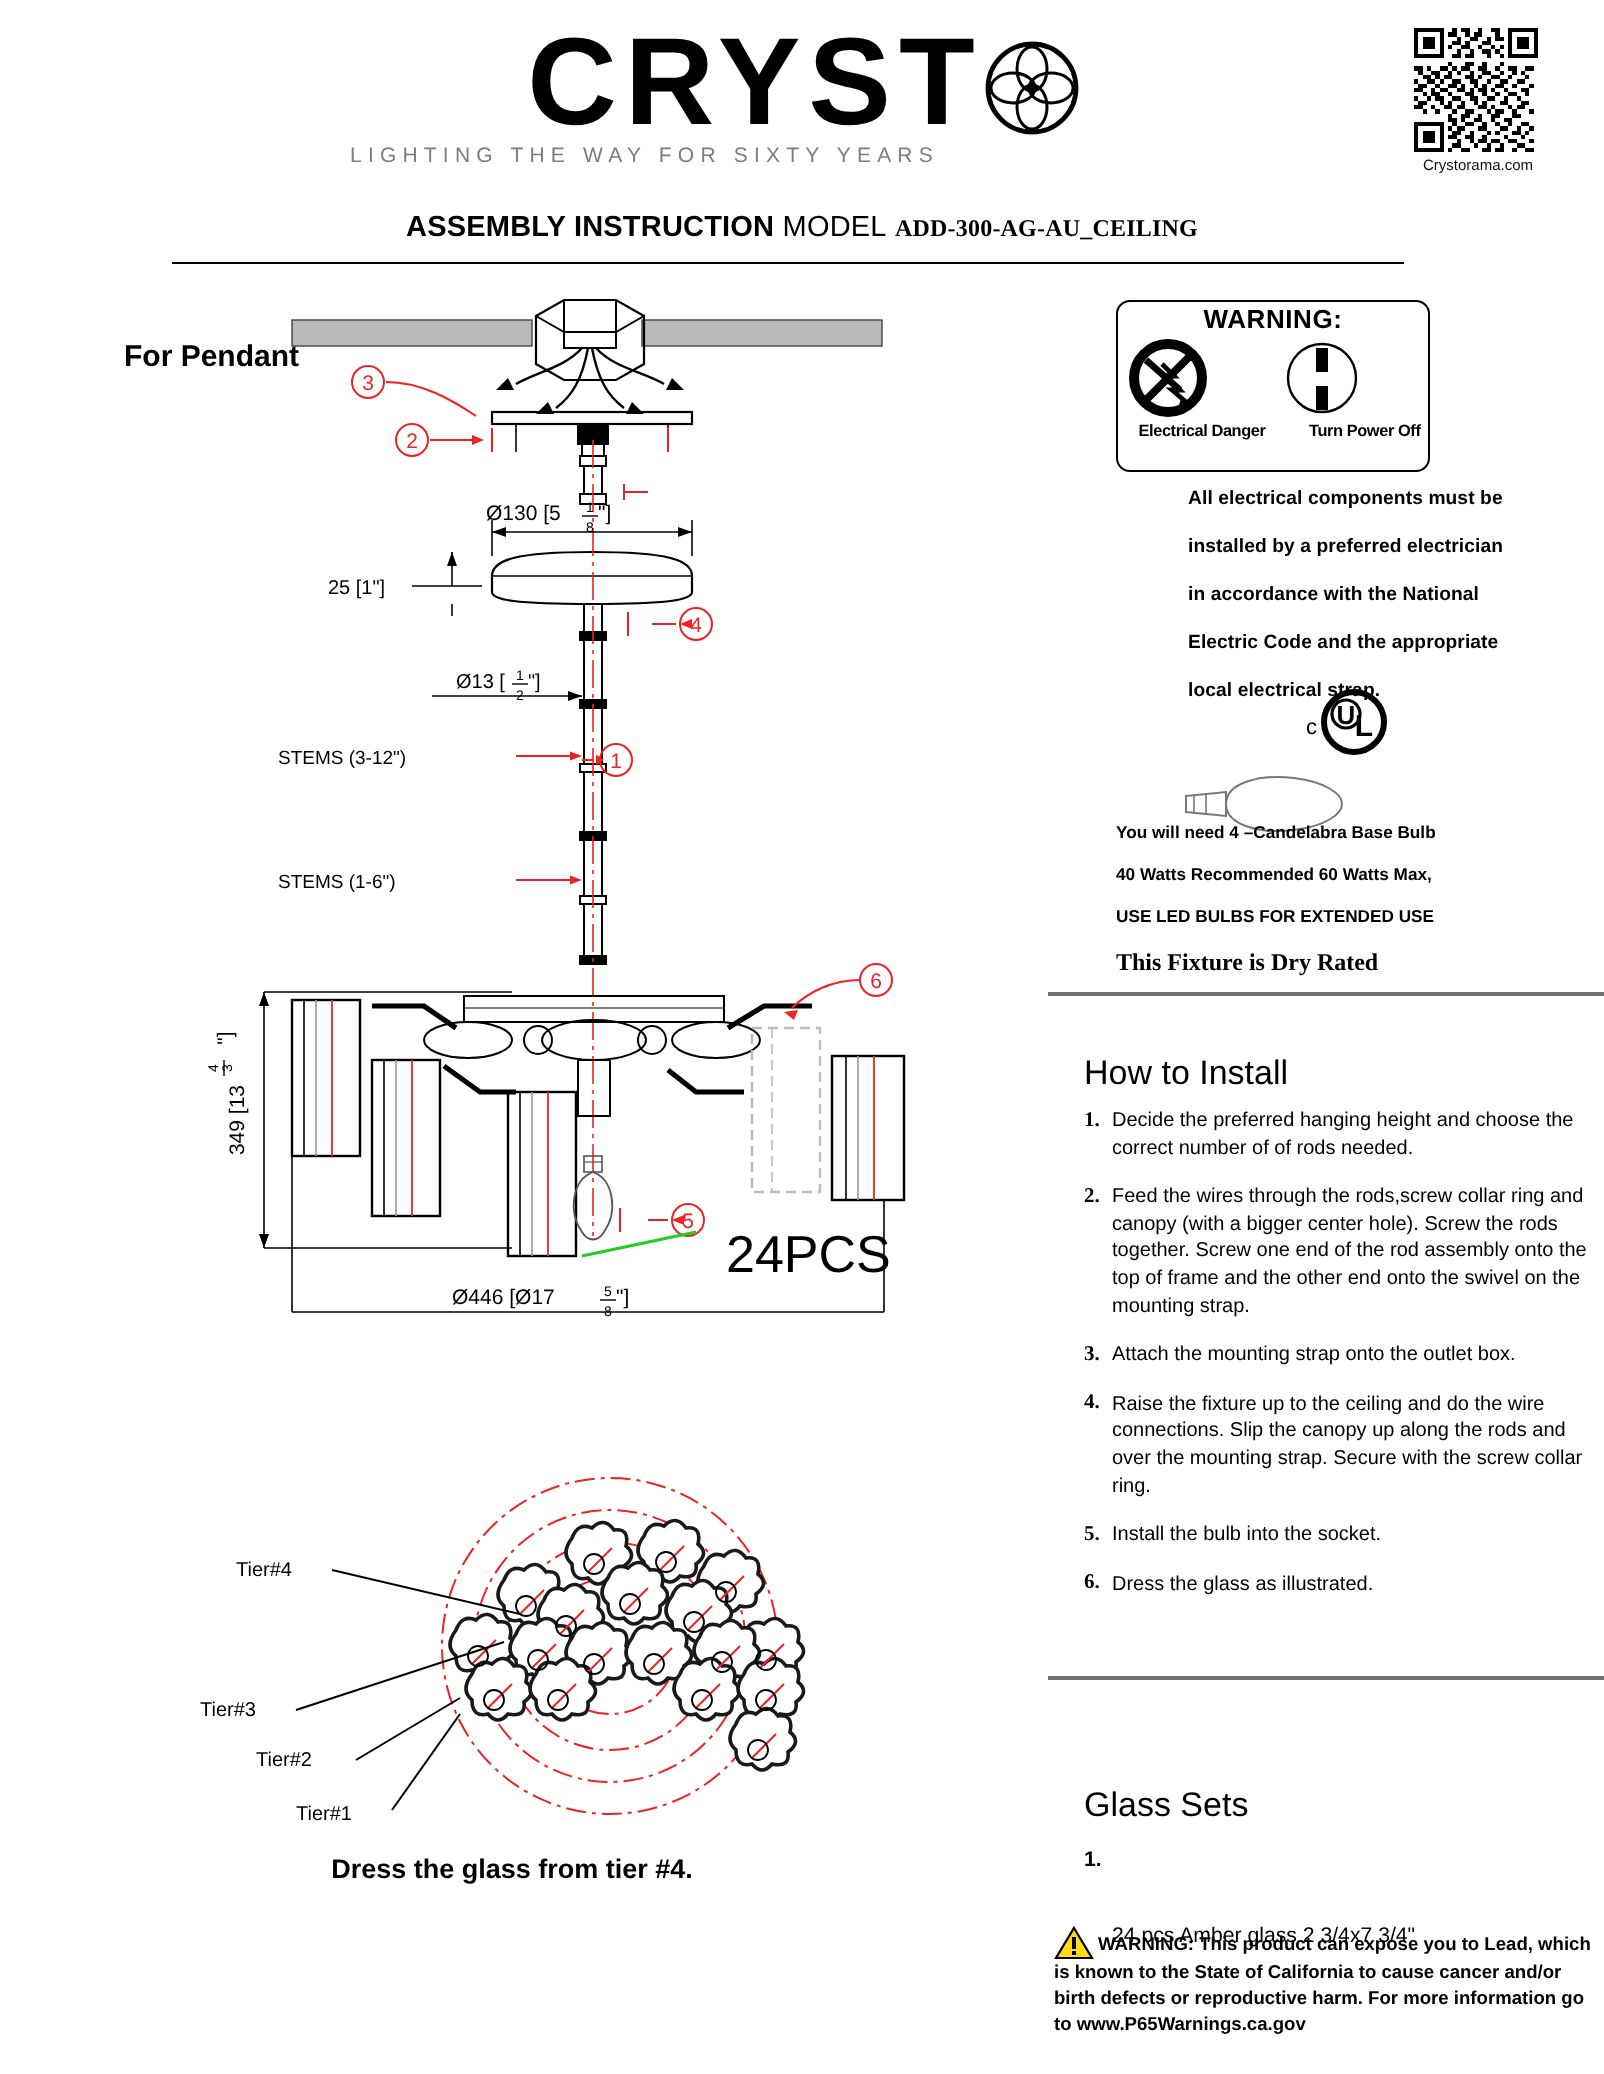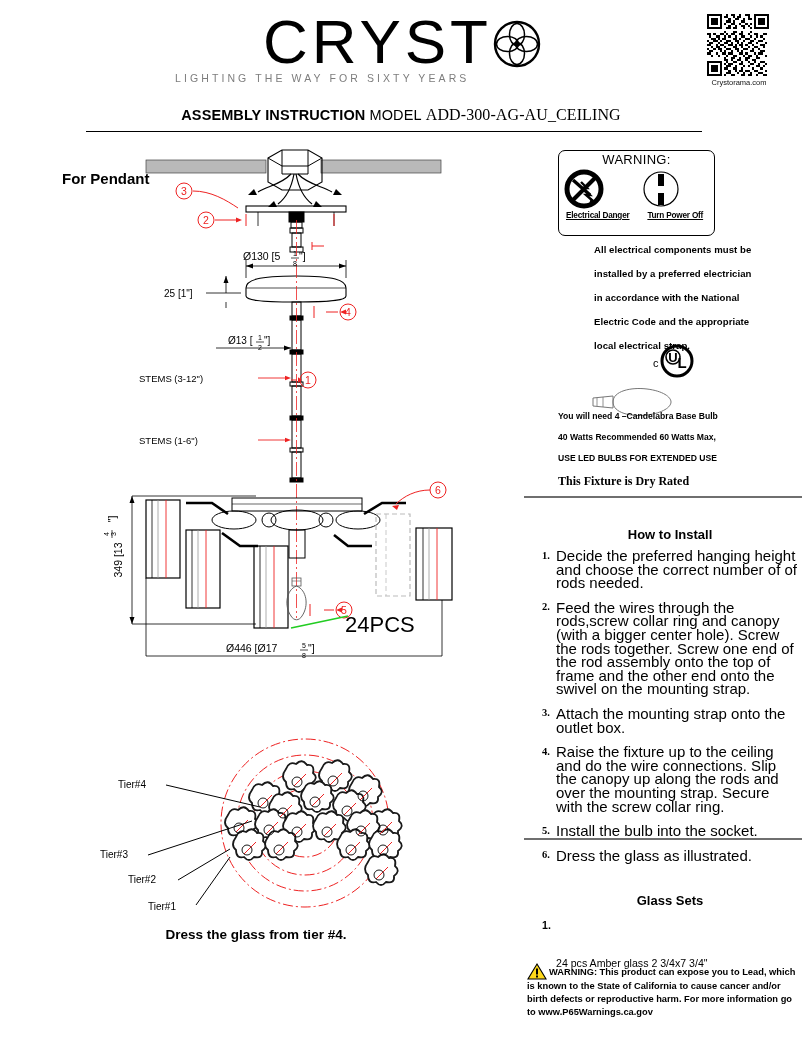--- a/index.html
+++ b/index.html
@@ -11,76 +11,76 @@
     position:relative;
     overflow:hidden;
   }
   .page{position:absolute;inset:0;}
 
   
   .logo-wrap{position:absolute;left:175px;top:14px;width:455px;height:78px;}
   .logo-row{display:flex;align-items:center;justify-content:center;height:56px;}
   .logo-text{
     font-family:"Liberation Sans", sans-serif;
-    font-size:62px;letter-spacing:4px;font-weight:400;line-height:56px;
+    font-size:62px;letter-spacing:4px;font-weight:700;line-height:56px;
     white-space:nowrap;
   }
   .logo-mark{width:54px;height:54px;margin:0 -2px;position:relative;top:2px;}
   .tagline{
     font-size:10.5px;letter-spacing:3.1px;color:#7d7d7d;
     margin-top:2px;font-weight:400;
   }
 
   .qr-box{position:absolute;left:707px;top:14px;width:62px;height:62px;}
   .qr-cap{position:absolute;left:697px;top:78px;width:84px;text-align:center;
     font-size:7.5px;color:#111;}
 
   .doc-title{
     position:absolute;left:0;top:106px;width:802px;text-align:center;
     font-size:14.5px;font-weight:bold;letter-spacing:.1px;
   }
-  .doc-title .serif{font-family:"Liberation Serif", serif;font-weight:normal;font-size:16px;}
+  .doc-title .serif{font-family:"Liberation Serif", serif;font-weight:bold;font-size:12px;}
   .doc-title .reg{font-weight:400;}
   .rule-main{position:absolute;left:86px;top:131px;width:616px;height:1px;background:#000;}
 
   
   .for-pendant{position:absolute;left:62px;top:170px;font-size:15px;font-weight:bold;}
   .dwg{position:absolute;left:86px;top:148px;width:430px;height:520px;}
   .dwg2{position:absolute;left:100px;top:745px;width:330px;height:175px;}
-  .pcs-label{position:absolute;left:345px;top:612px;font-size:22px;letter-spacing:0px;}
+  .pcs-label{position:absolute;left:363px;top:612px;font-size:26px;letter-spacing:0px;}
   .dress-cap{position:absolute;left:0;top:927px;width:512px;text-align:center;
     font-size:13.5px;font-weight:bold;}
   .warnbox{
     position:absolute;left:558px;top:150px;width:155px;height:84px;
     border:1.6px solid #000;border-radius:7px;background:#fff;
   }
-  .warnbox .wtitle{text-align:center;font-size:13px;font-weight:normal;margin-top:1px;letter-spacing:.3px;}
+  .warnbox .wtitle{text-align:center;font-size:13px;font-weight:bold;margin-top:1px;letter-spacing:.3px;}
   .wicons{display:flex;justify-content:space-around;align-items:flex-start;margin-top:1px;}
-  .wcell{width:70px;text-align:center;text-decoration:underline;}
+  .wcell{width:70px;text-align:right;}
   .wcap{font-size:8.2px;font-weight:bold;margin-top:1px;letter-spacing:-.2px;}
 
   .elec-lines{position:absolute;left:558px;top:244px;width:240px;}
   .elec-lines div{font-size:9.6px;font-weight:bold;margin-bottom:13px;letter-spacing:.05px;margin-left:36px;}
 
   .ul-mark{position:absolute;left:651px;top:341px;width:44px;height:40px;}
   .bulb-ico{position:absolute;left:585px;top:385px;width:90px;height:34px;}
 
   .bulb-lines{position:absolute;left:558px;top:411px;width:250px;}
   .bulb-lines div{font-size:8.6px;font-weight:bold;margin-bottom:11px;}
   .bulb-lines .dry{font-family:"Liberation Serif", serif;font-size:12px;font-weight:bold;margin-top:1px;}
 
   .rule-r1{position:absolute;left:524px;top:496px;width:278px;height:1.6px;background:#6f6f6f;}
   .rule-r2{position:absolute;left:524px;top:838px;width:278px;height:1.6px;background:#6f6f6f;}
 
-  .sec-head{position:absolute;font-size:13px;font-weight:bold;text-align:center;}
+  .sec-head{position:absolute;font-size:17px;font-weight:normal;}
   .howto{position:absolute;left:542px;top:527px;width:256px;}
   .step{display:flex;margin-bottom:11px;}
   .step .num{font-family:"Liberation Serif", serif;font-weight:bold;font-size:10.5px;
     width:14px;flex:0 0 14px;padding-top:.5px;}
-  .step .txt{font-size:15px;line-height:13.6px;}
+  .step .txt{font-size:10px;line-height:13.6px;}
 
   .glasslist{position:absolute;left:542px;top:893px;width:256px;}
   .glasslist .gl{display:flex;}
   .glasslist .num{font-weight:bold;font-size:10.6px;width:14px;flex:0 0 14px;}
   .glasslist .txt{font-size:10.6px;margin-top:38px;}
 
   .p65{position:absolute;left:527px;top:963px;width:272px;font-size:9.3px;
     font-weight:bold;line-height:13.2px;font-family:"Liberation Sans", sans-serif;}
   .p65 .tri{display:inline-block;vertical-align:-5px;margin-right:2px;}
 

